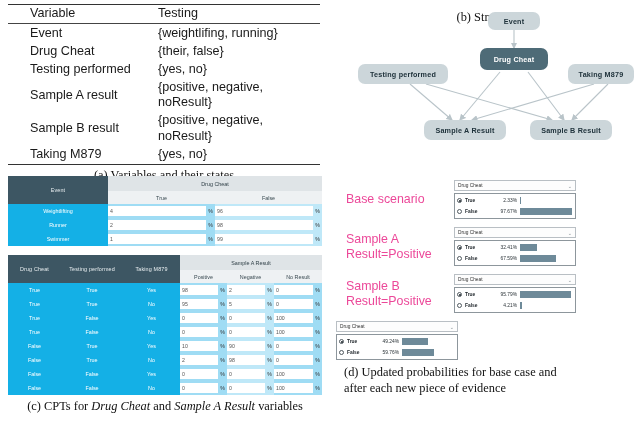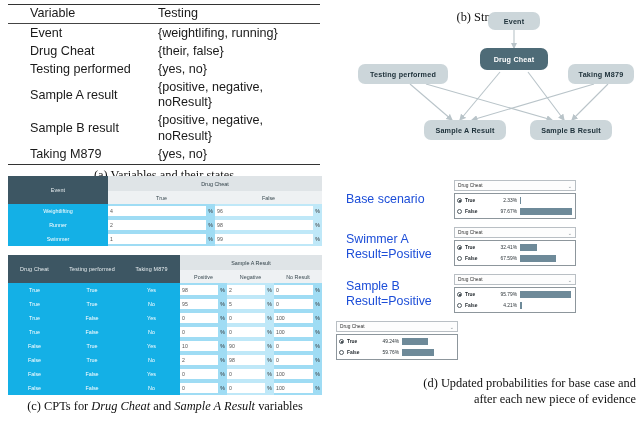--- a/index.html
+++ b/index.html
@@ -84,21 +84,21 @@
     padding-left:2px;box-sizing:border-box;
   }
   .pct{width:9px;text-align:center;font-size:5.2px;color:#333;}
   .cpt-a-wrap{margin-bottom:9px;}
 
   
   #panel-d{left:336px;top:176px;width:300px;}
   .drow{display:flex;align-items:center;height:47px;}
   .dlabel{
     width:118px;font-size:12.4px;line-height:1.2;
-    font-family:"Liberation Sans", sans-serif;color:#1d4ed8;
+    font-family:"Liberation Sans", sans-serif;color:#ec4899;
     padding-left:10px;box-sizing:border-box;
   }
   .monitor{width:122px;}
   .combo{
     height:11px;border:1px solid #b9bfc4;background:#fdfdfd;
     display:flex;align-items:center;justify-content:space-between;
     padding:0 3px;box-sizing:border-box;font-size:4.8px;color:#333;
     margin-bottom:2px;
   }
   .combo .chev{font-size:5px;color:#7c858b;}
@@ -506,21 +506,21 @@
               <div class="sval">97.67%</div>
               <div class="barwrap">
                 <div class="bar" style="width: 97.67%; background: rgb(110, 138, 153);"></div>
               </div>
             </div>
           </div>
         </div>
       </div>
       <div class="drow">
         <div class="dlabel">
-          <div>Swimmer A</div>
+          <div>Sample A</div>
           <div>Result=Positive</div>
         </div>
         <div class="monitor">
           <div class="combo">
             <span>Drug Cheat</span>
             <span class="chev">⌄</span>
           </div>
           <div class="statebox">
             <div class="staterow">
               <div class="radio on"></div>
@@ -591,17 +591,17 @@
               <div class="sname">False</div>
               <div class="sval">59.76%</div>
               <div class="barwrap">
                 <div class="bar" style="width: 59.76%; background: rgb(110, 138, 153);"></div>
               </div>
             </div>
           </div>
         </div>
       </div>
     </div>
-  <div class="caption" style="text-align:right;padding-left:8px;margin-top:12px;">
+  <div class="caption" style="text-align:left;padding-left:8px;margin-top:1px;">
     <div>(d)  Updated probabilities for base case and</div>
     <div>after each new piece of evidence</div>
   </div>
 </div>
 
 </body></html>

